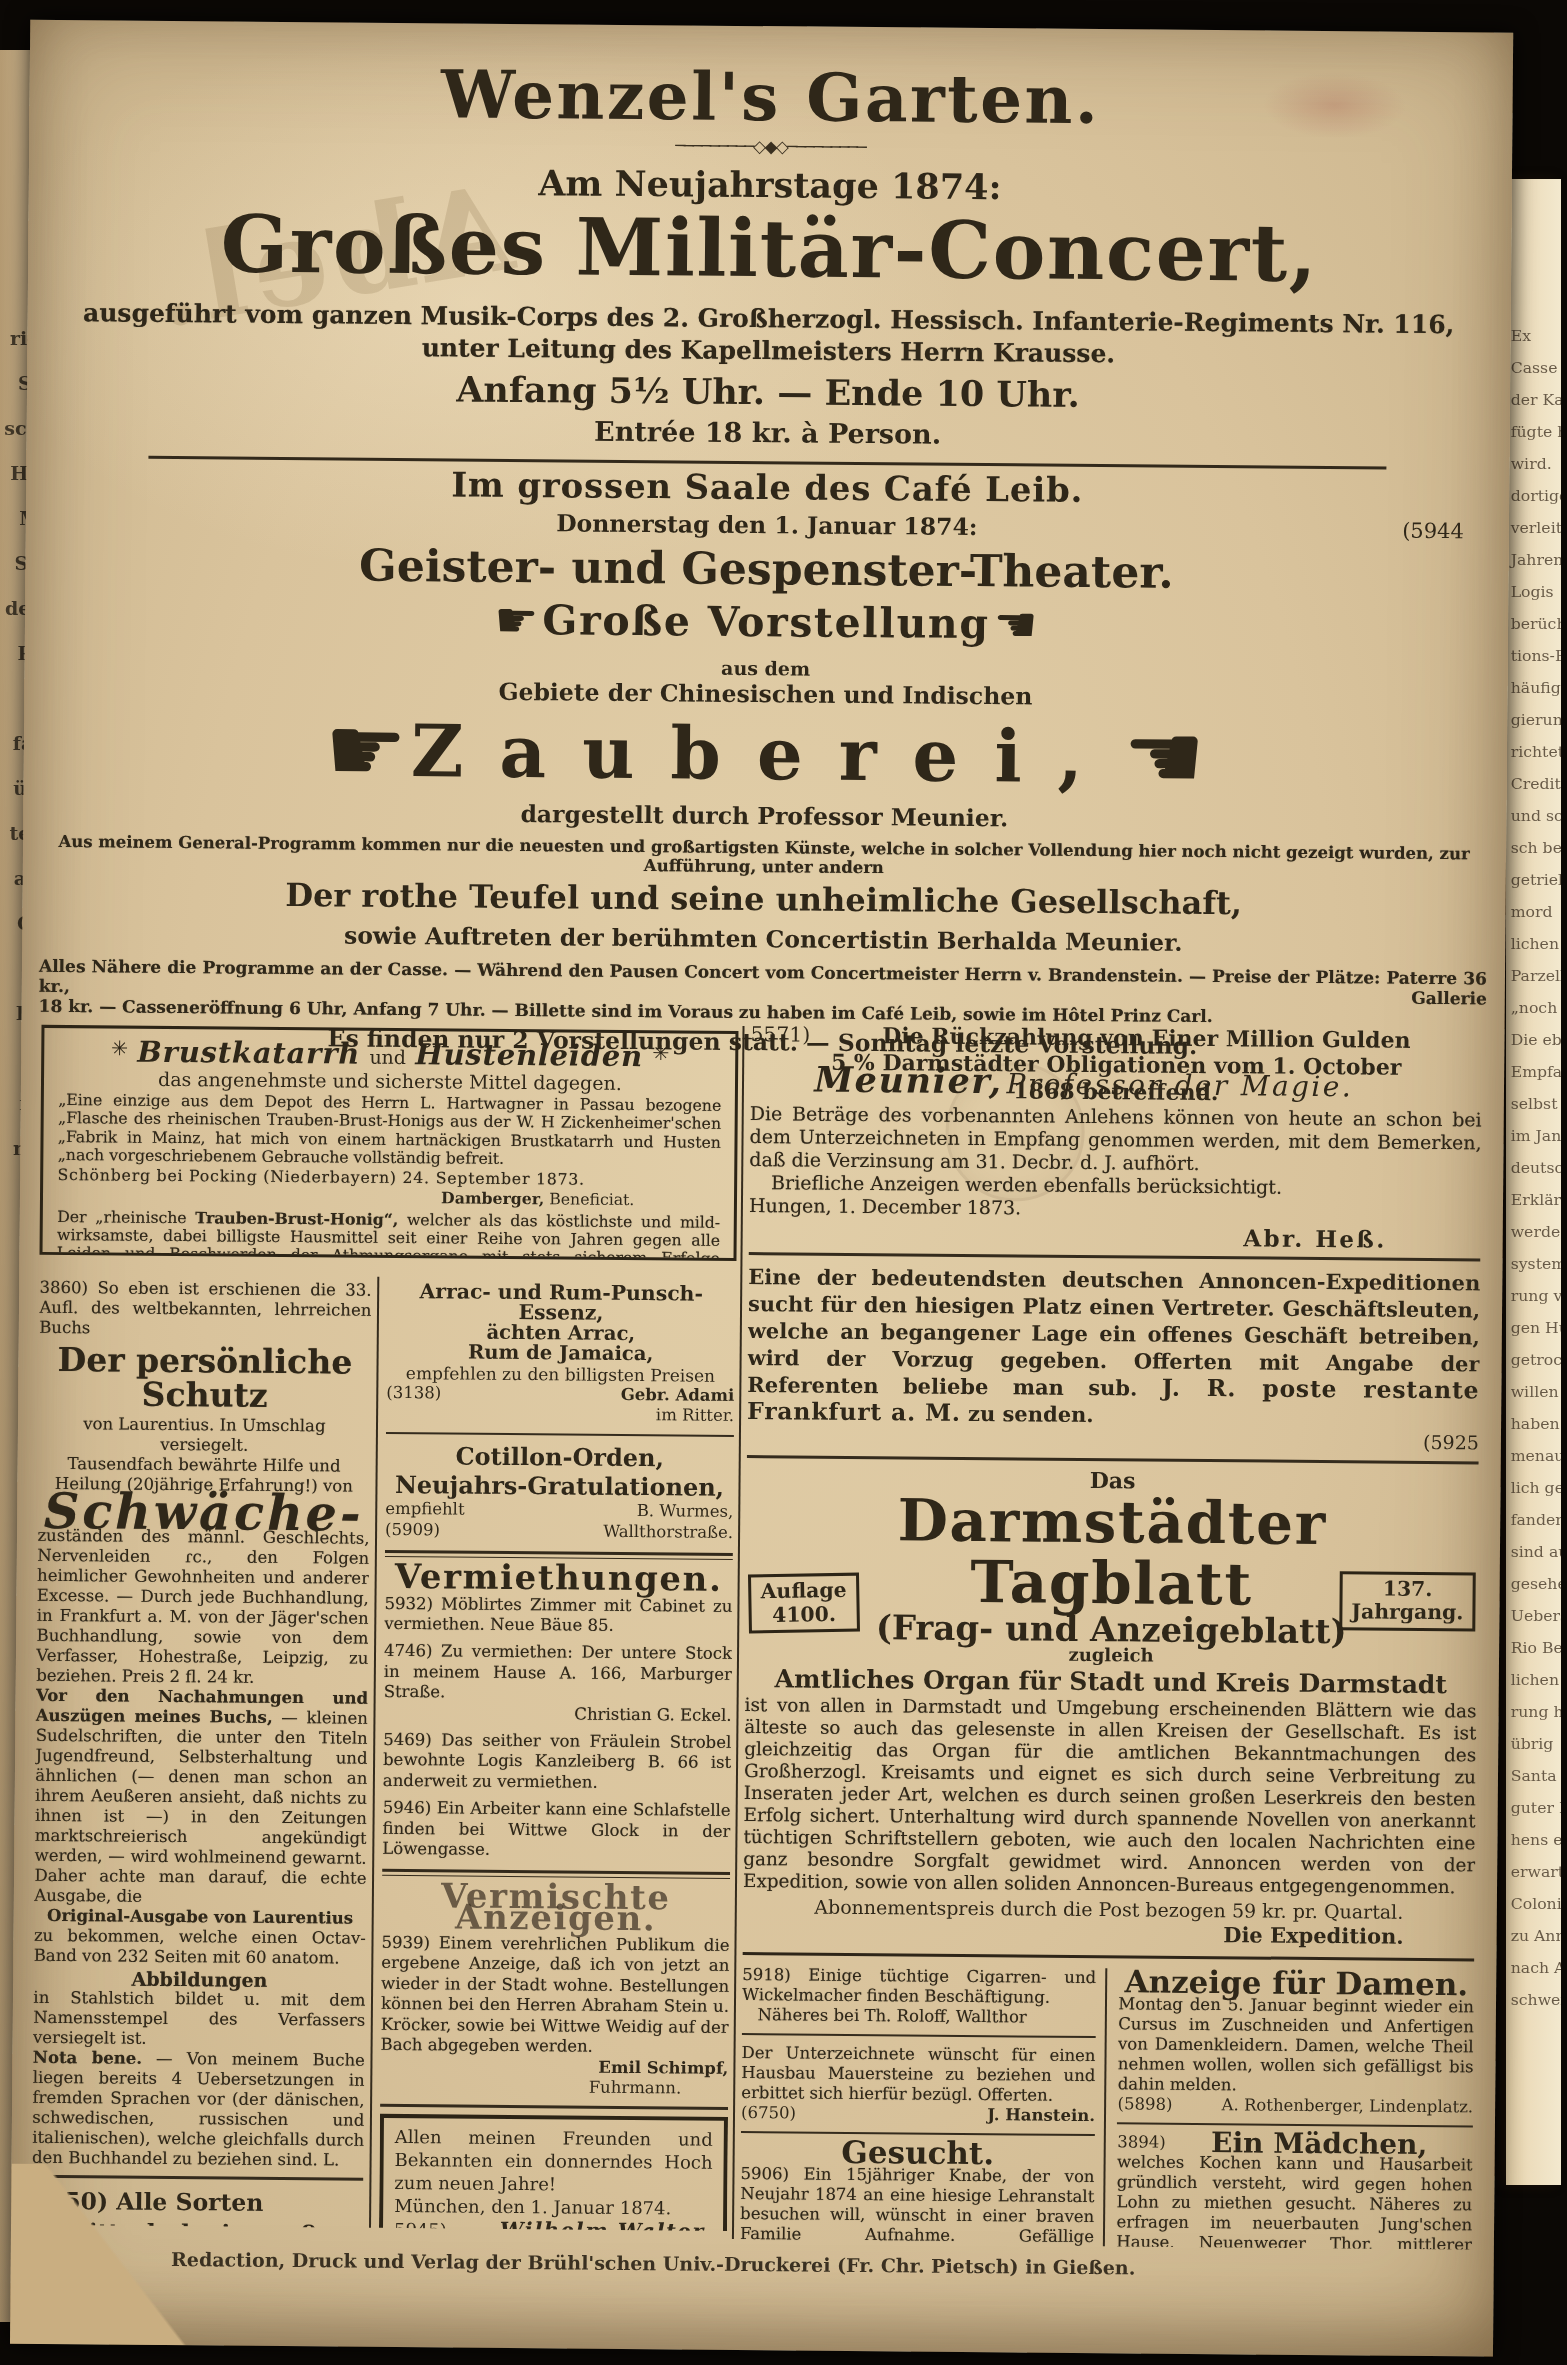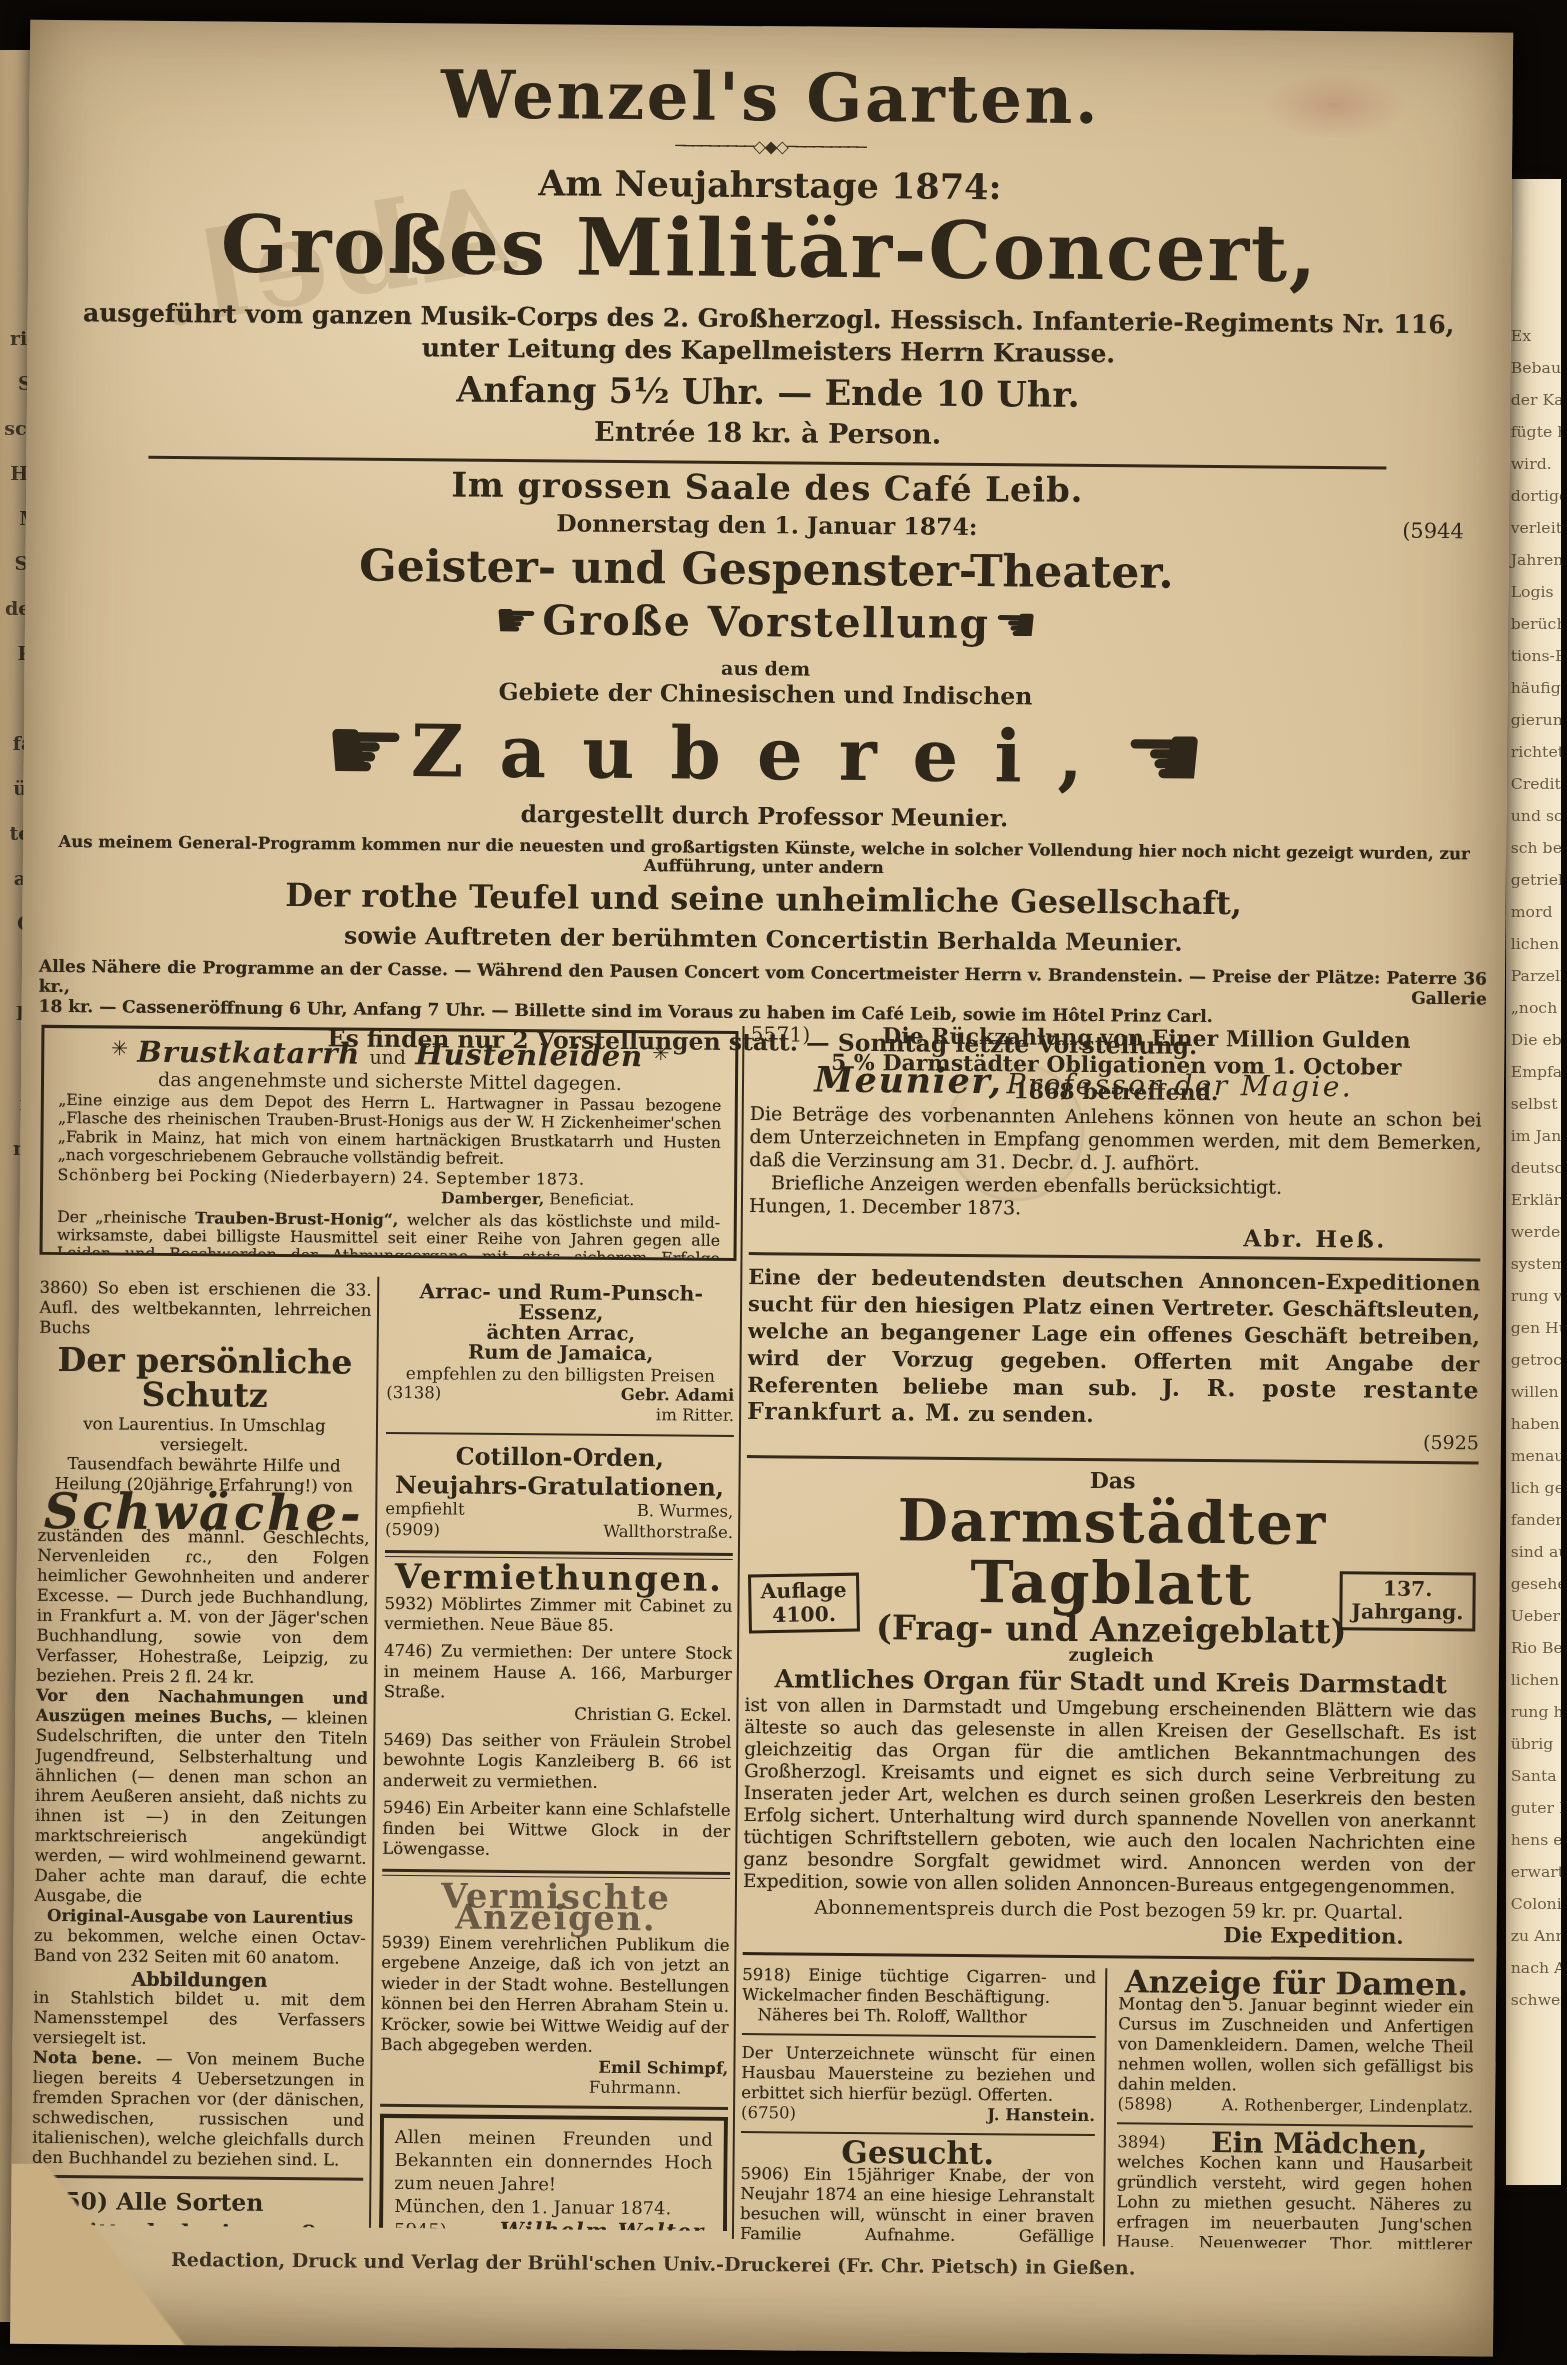--- a/index.html
+++ b/index.html
@@ -176,21 +176,21 @@
         <div class="frag">g</div>
         <div class="frag">3</div>
         <div class="frag">a</div>
       </div>
   </div>
 
   <div id="right-page">
     <div class="fraglist">
         <div class="frag">Ex</div>
         <div class="frag"></div>
-        <div class="frag">Bebau</div>
+        <div class="frag">Casse</div>
         <div class="frag">der Kar</div>
         <div class="frag">fügte h</div>
         <div class="frag">wird.</div>
         <div class="frag">dortigen</div>
         <div class="frag">verleiten</div>
         <div class="frag">Jahren</div>
         <div class="frag">Logis</div>
         <div class="frag">berücht</div>
         <div class="frag">tions-B</div>
         <div class="frag">häufige</div>

